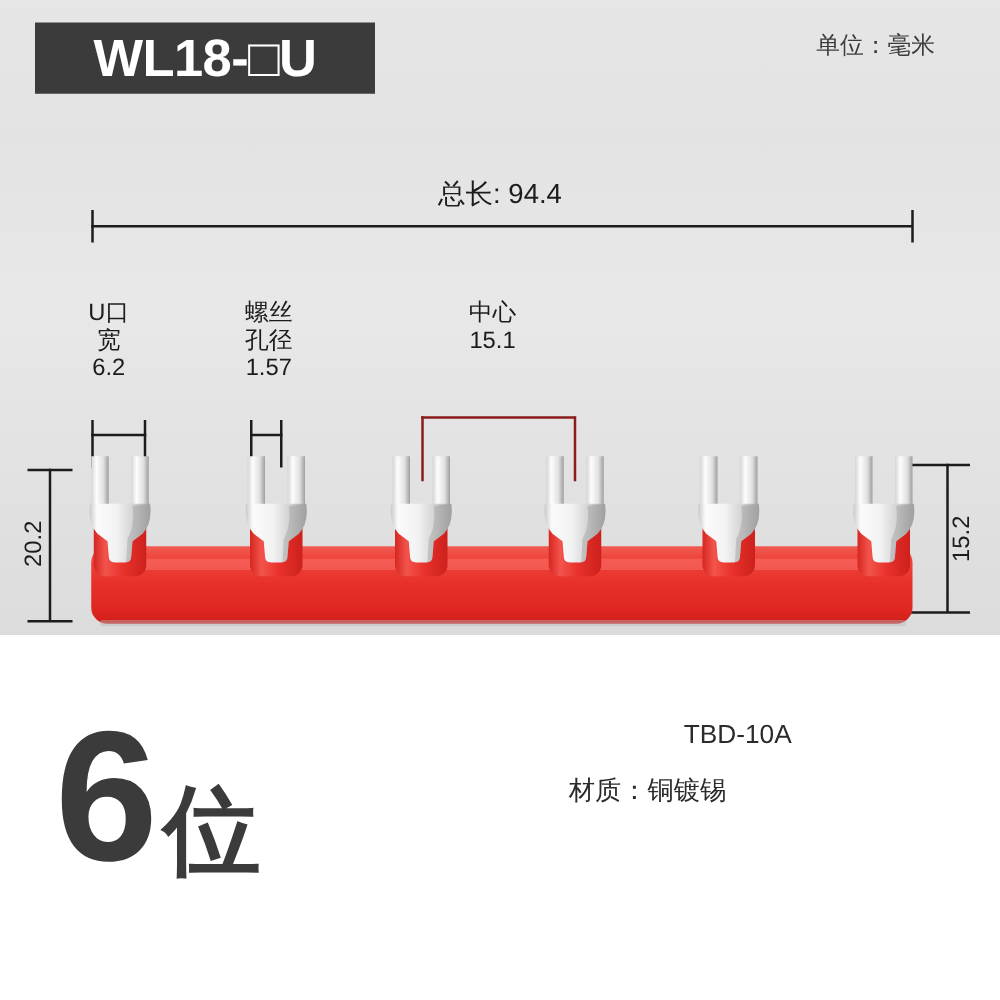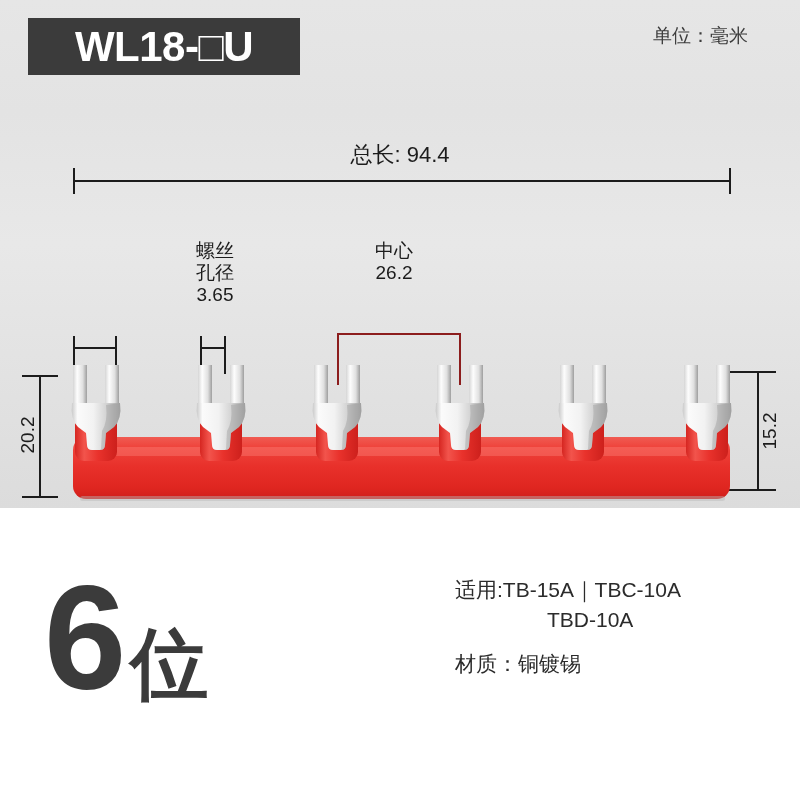--- a/index.html
+++ b/index.html
@@ -176,36 +176,41 @@
     <span class="badge-text">WL18-□U</span>
   </div>
 
   <div class="unit-note">单位：毫米</div>
 
   <div class="dim-label total-label">总长: 94.4</div>
   <div class="dim-line total-h"></div>
   <div class="dim-line total-tick" style="left:73px;"></div>
   <div class="dim-line total-tick" style="left:729px;"></div>
 
+  <div class="dim-label small-label" style="left:48px; top:240px; width:78px;">
+    <div>U口</div>
+    <div>宽</div>
+    <div>6.2</div>
+  </div>
   <div class="dim-line bracket-h" style="left:73px; top:347px; width:44px;"></div>
   <div class="dim-line bracket-v" style="left:73px; top:336px; height:38px;"></div>
   <div class="dim-line bracket-v" style="left:115px; top:336px; height:38px;"></div>
 
   <div class="dim-label small-label" style="left:172px; top:240px; width:86px;">
     <div>螺丝</div>
     <div>孔径</div>
-    <div>3.65</div>
+    <div>1.57</div>
   </div>
   <div class="dim-line bracket-h" style="left:200px; top:347px; width:26px;"></div>
   <div class="dim-line bracket-v" style="left:200px; top:336px; height:38px;"></div>
   <div class="dim-line bracket-v" style="left:224px; top:336px; height:38px;"></div>
 
   <div class="dim-label small-label" style="left:334px; top:240px; width:120px;">
     <div>中心</div>
-    <div>26.2</div>
+    <div>15.1</div>
   </div>
   <div class="dim-line red bracket-h" style="left:337px; top:333px; width:123px;"></div>
   <div class="dim-line red bracket-v" style="left:337px; top:333px; height:52px;"></div>
   <div class="dim-line red bracket-v" style="left:459px; top:333px; height:52px;"></div>
 
   <div class="dim-line vert-line" style="left:39px; top:375px; height:122px;"></div>
   <div class="dim-line vert-cap" style="left:22px; top:375px; width:36px;"></div>
   <div class="dim-line vert-cap" style="left:22px; top:496px; width:36px;"></div>
   <div class="dim-label vert-label" style="left:-2px; top:424px; width:60px;">20.2</div>
 
@@ -291,18 +296,17 @@
 
     <rect x="80" y="496" width="645" height="5" rx="2.5" ry="2.5" fill="#b9b9b9" opacity="0.45"></rect>
   </svg>
 
   <div class="count-block">
     <span class="count-num">6</span>
     <span class="count-unit">位</span>
   </div>
 
   <div class="spec-block">
-    <div class="spec-line spec-applies">适用:TB-15A｜TBC-10A</div>
     <div class="spec-line spec-applies-2">TBD-10A</div>
     <div class="spec-line spec-material">材质：铜镀锡</div>
   </div>
 
 </div>
 
 </body></html>

